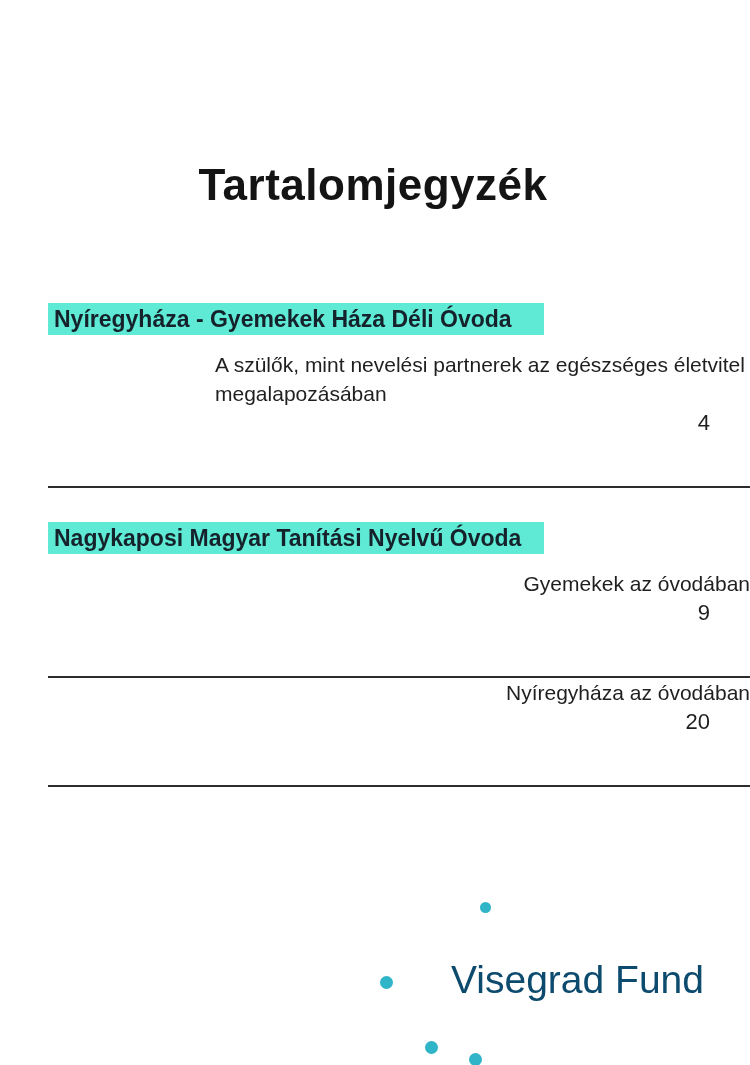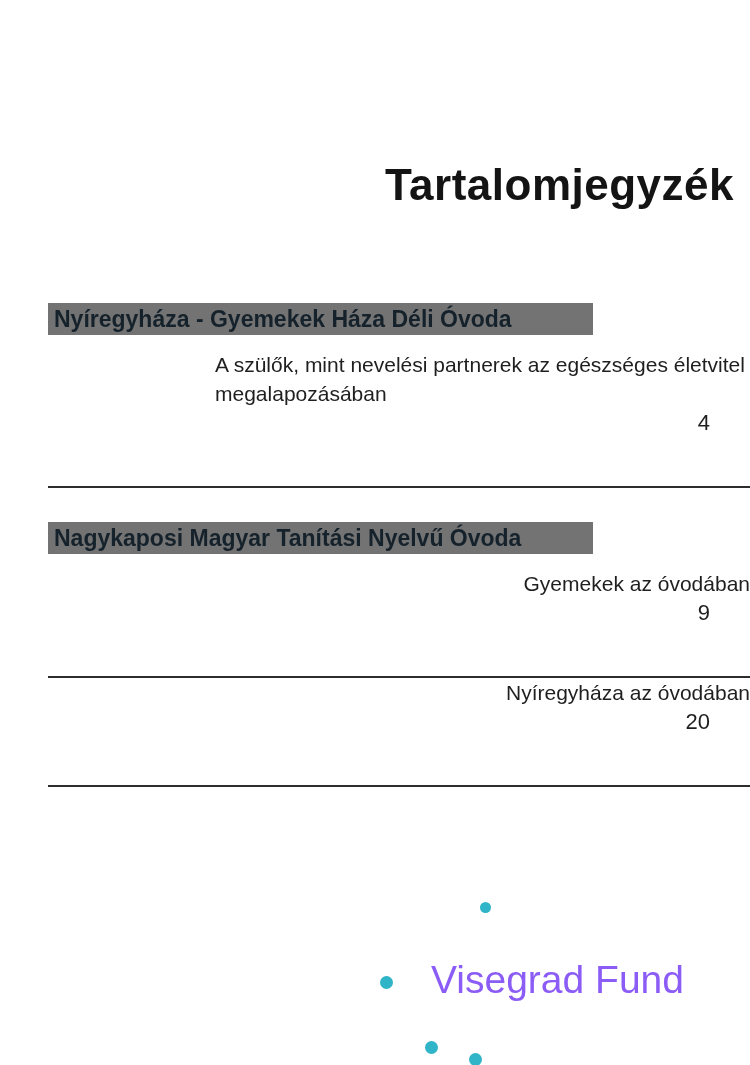--- a/index.html
+++ b/index.html
@@ -6,38 +6,38 @@
   html,body { width:750px; height:1065px; }
   body {
     position:relative;
     background:#ffffff;
     font-family:"Liberation Sans", sans-serif;
     color:#1e1e1e;
     overflow:hidden;
   }
   .page-title {
     position:absolute;
-    top:160px; left:0; right:16px;
-    text-align:right;
+    top:160px; left:0; right:4px;
+    text-align:center;
     font-size:44px;
     font-weight:bold;
     letter-spacing:0.5px;
     color:#141414;
   }
   .toc {
     position:absolute;
     top:303px;
     left:48px;
     right:0;
   }
   .toc-section { margin-bottom:34px; }
   .section-header {
-    width:545px;
+    width:496px;
     min-height:32px;
-    background:#737373;
+    background:#5eead4;
     color:#15222b;
     font-size:23px;
     font-weight:bold;
     line-height:32px;
     padding-left:6px;
     margin-bottom:15px;
   }
   .toc-entry {
     display:flex;
     align-items:flex-end;
@@ -61,26 +61,26 @@
     color:#1f1f1f;
   }
   .logo {
     position:absolute;
     left:0; top:0;
     width:750px; height:1065px;
     pointer-events:none;
   }
   .logo-text {
     position:absolute;
-    left:431px;
+    left:451px;
     top:958px;
     font-size:39px;
     font-weight:normal;
     letter-spacing:0px;
-    color:#8b5cf6;
+    color:#0c4a6e;
     line-height:44px;
   }
   .logo-dot {
     position:absolute;
     background:#2fb4c8;
     border-radius:50%;
   }
   .dot-top    { left:480px; top:902px;  width:11px; height:11px; }
   .dot-left   { left:380px; top:976px;  width:13px; height:13px; }
   .dot-bottom1{ left:425px; top:1041px; width:13px; height:13px; }

